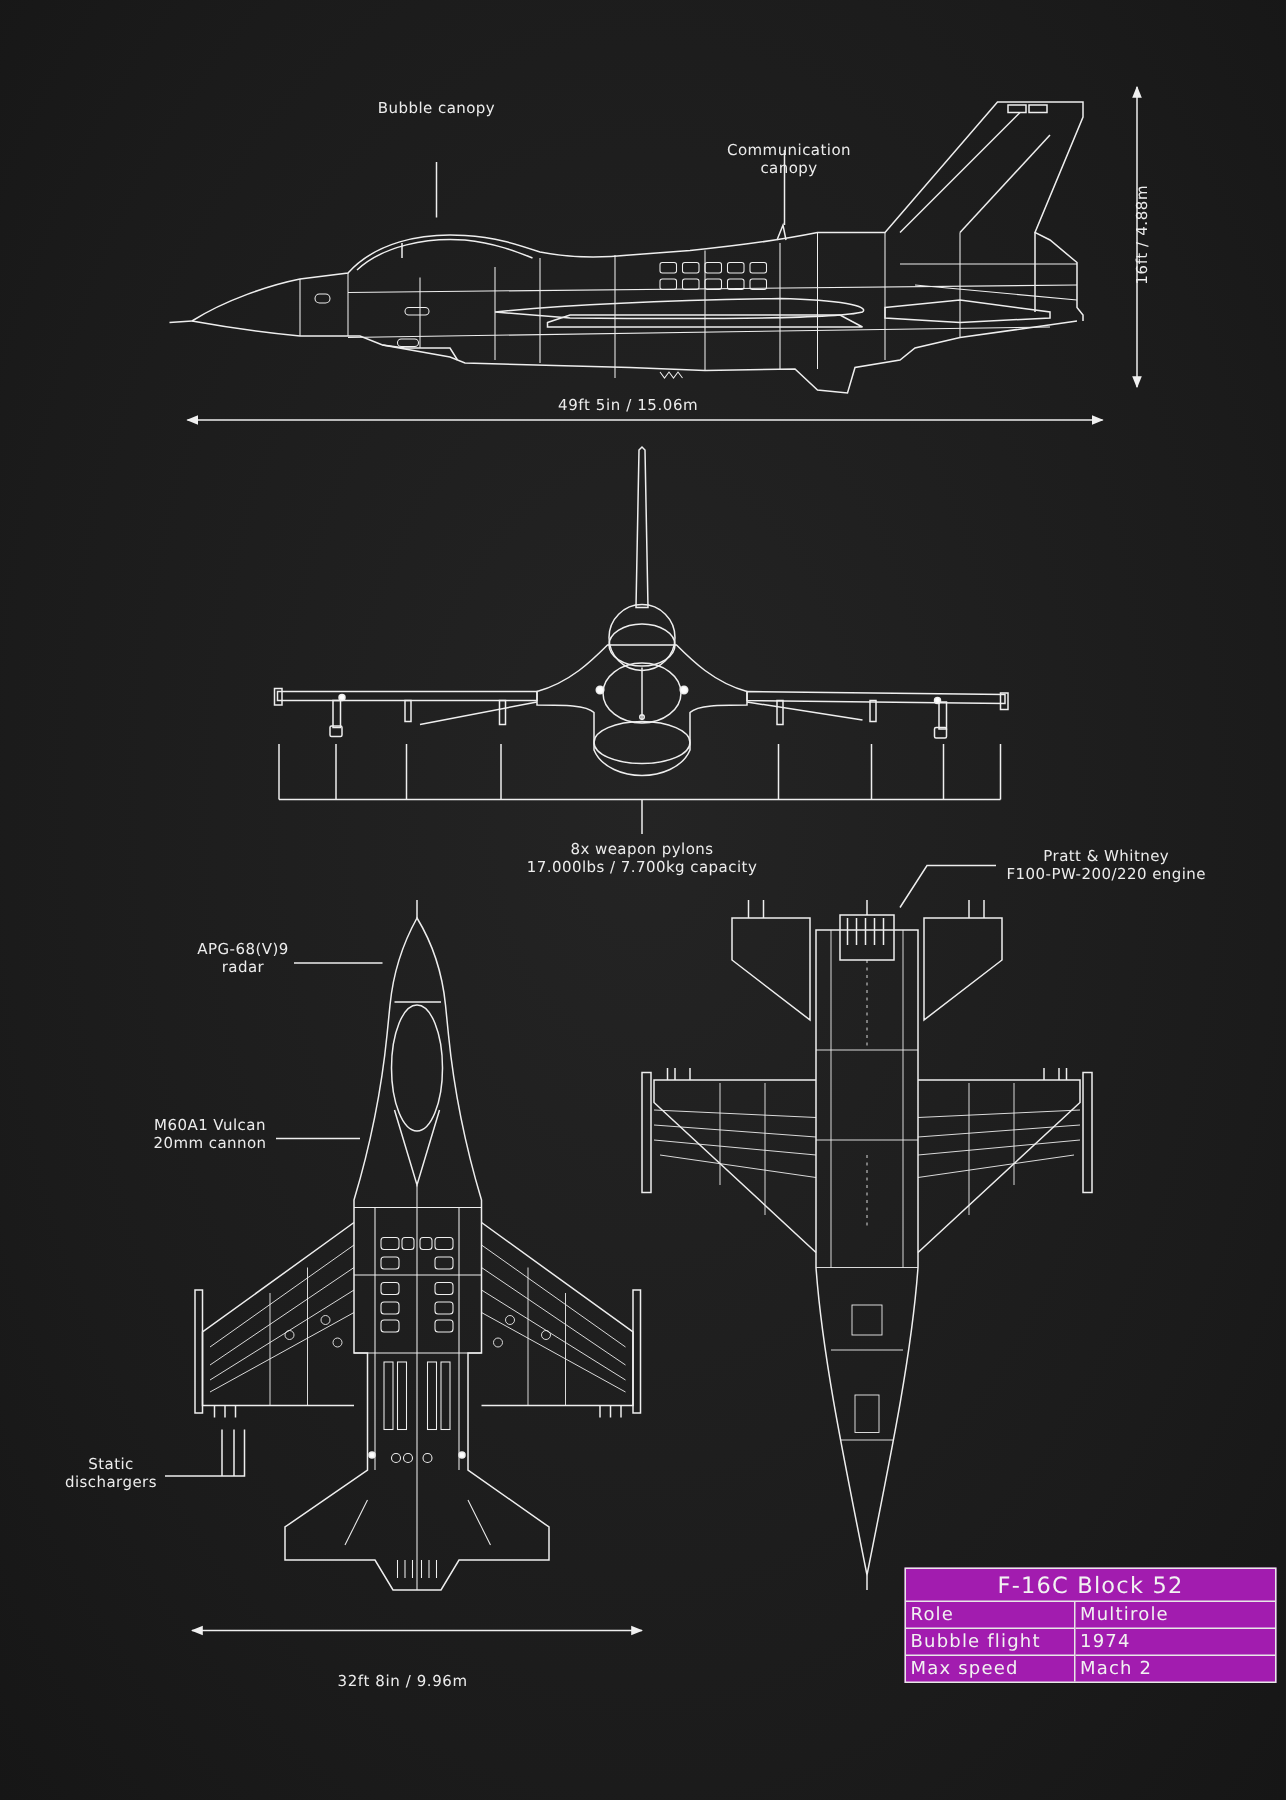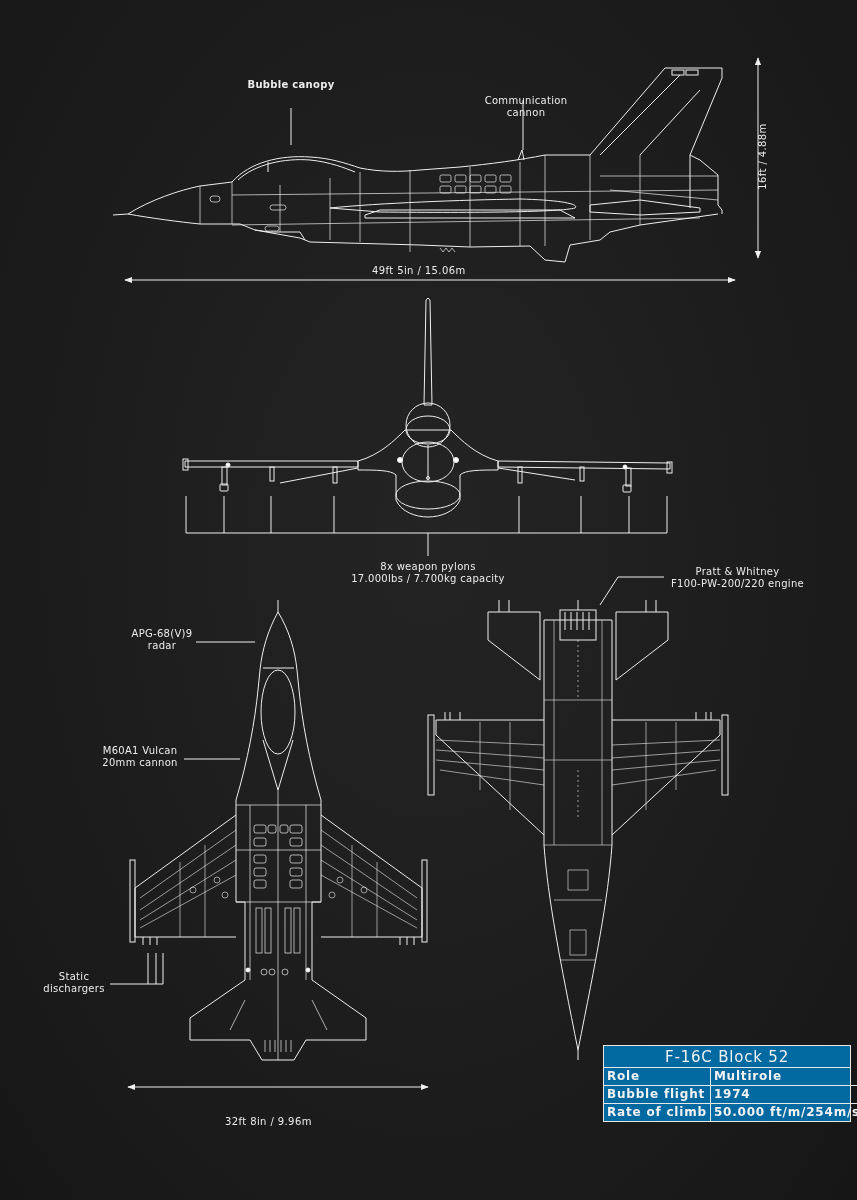--- a/index.html
+++ b/index.html
@@ -3,24 +3,24 @@
 <meta charset="utf-8">
 <style>
   html,body{margin:0;padding:0;}
   body{width:857px;height:1200px;background:#1c1c1c;position:relative;overflow:hidden;font-family:"DejaVu Sans",sans-serif;color:#f2f2f2;}
   .bg{position:absolute;inset:0;background:radial-gradient(ellipse at 50% 45%,#242424 0%,#1b1b1b 70%,#161616 100%);}
   svg.art{position:absolute;left:0;top:0;}
   .lbl{position:absolute;font-size:10px;line-height:12px;color:#ececec;text-align:center;letter-spacing:0.3px;white-space:nowrap;}
   .lbl span{display:block;}
   .dim{position:absolute;font-size:10px;color:#ececec;letter-spacing:0.4px;white-space:nowrap;}
   .vdim{position:absolute;font-size:10px;color:#ececec;letter-spacing:0.4px;transform:rotate(-90deg);transform-origin:center;white-space:nowrap;}
-  .spec{position:absolute;left:603px;top:1045px;width:246px;border:1.5px solid #e8e8e8;background:#0369a1;}
+  .spec{position:absolute;left:603px;top:1045px;width:246px;border:1.5px solid #e8e8e8;background:#a21caf;}
   .spec .title{text-align:center;font-size:15px;line-height:18px;padding:2px 0 1px 0;letter-spacing:0.8px;border-bottom:1.5px solid #e8e8e8;}
   .spec table{width:100%;border-collapse:collapse;}
-  .spec td{border-top:1.2px solid #e8e8e8;font-size:12px;line-height:15px;padding:1px 3px;letter-spacing:0.8px;white-space:nowrap;font-weight:bold;}
+  .spec td{border-top:1.2px solid #e8e8e8;font-size:12px;line-height:15px;padding:1px 3px;letter-spacing:0.8px;white-space:nowrap;}
   .spec tr:first-child td{border-top:none;}
   .spec td.k{width:106px;border-right:1.2px solid #e8e8e8;}
 </style>
 </head>
 <body>
 
 <div class="bg"></div>
 
 <svg class="art" width="857" height="1200" viewBox="0 0 857 1200" fill="none" stroke="#eeeeee" stroke-width="1">
   <defs>
@@ -274,26 +274,26 @@
       <line x1="560" y1="960" x2="596" y2="960"></line>
       <rect x="568" y="870" width="20" height="20"></rect>
       <rect x="570" y="930" width="16" height="25"></rect>
       <line x1="578" y1="640" x2="578" y2="700" stroke-dasharray="2 3"></line>
       <line x1="578" y1="770" x2="578" y2="820" stroke-dasharray="2 3"></line>
     </g>
   </g>
   <path d="M600,605 L618,577 L664,577"></path>
 </svg>
 
-<div class="lbl" style="left:236px;top:79px;width:110px;font-weight:bold;">
+<div class="lbl" style="left:236px;top:67px;width:110px;">
   <span>Bubble canopy</span>
 </div>
 <div class="lbl" style="left:466px;top:67px;width:120px;margin-top:28px;">
   <span>Communication</span>
-  <span>cannon</span>
+  <span>canopy</span>
 </div>
 <div class="dim" style="left:372px;top:265px;">49ft 5in / 15.06m</div>
 <div class="vdim" style="left:712px;top:151px;width:100px;text-align:center;">16ft / 4.88m</div>
 
 <div class="lbl" style="left:328px;top:561px;width:200px;">
   <span>8x weapon pylons</span>
   <span>17.000lbs / 7.700kg capacity</span>
 </div>
 
 <div class="lbl" style="left:660px;top:566px;width:155px;">
@@ -323,18 +323,18 @@
     <tbody>
         <tr>
       <td class="k">Role</td>
       <td>Multirole</td>
     </tr>
     <tr>
       <td class="k">Bubble flight</td>
       <td>1974</td>
     </tr>
     <tr>
-      <td class="k">Rate of climb</td>
-      <td>50.000 ft/m/254m/s</td>
+      <td class="k">Max speed</td>
+      <td>Mach 2</td>
     </tr>
   </tbody>
     </table>
 </div>
 
 </body></html>

